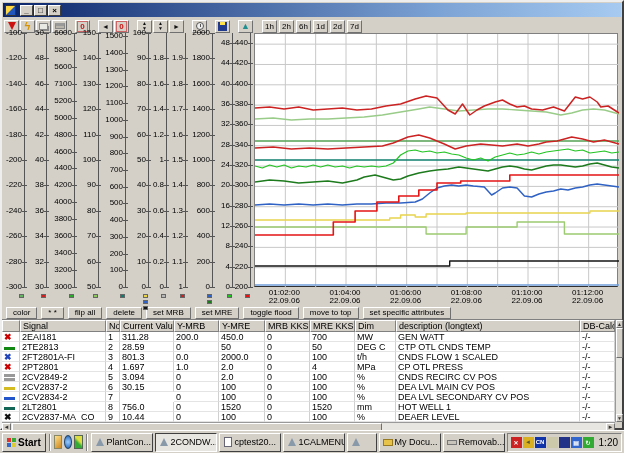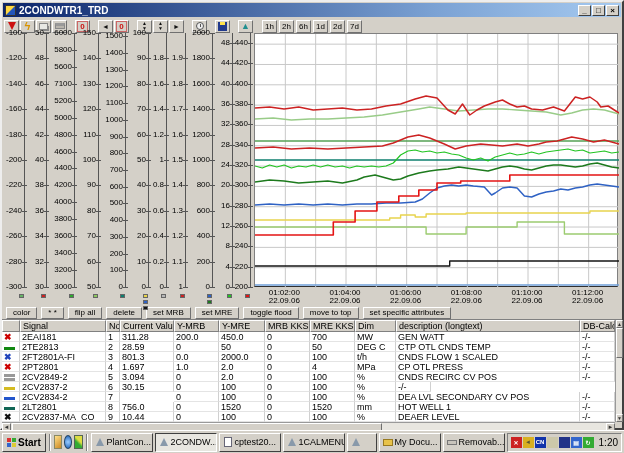--- a/index.html
+++ b/index.html
@@ -96,21 +96,20 @@
   .trico{width:11px;height:11px;flex:none;display:flex;align-items:center;justify-content:center;
     font-size:6px;font-weight:bold;color:#fff;}
   .clock{font-size:10px;margin-left:4px;color:#000;}
 </style>
 </head>
 <body>
 
 <div class="win">
   <div class="titlebar">
     <span class="appicon"></span>
-    <span class="t-title">2CONDWTR1_TRD</span>
     <span class="winbtn">_</span>
     <span class="winbtn">□</span>
     <span class="winbtn">×</span>
   </div>
   <div class="toolbar">
       <span class="tbtn">
         <span class="ic-tri"></span>
       </span>
       <span class="tbtn">
         <span class="ic-bolt">ϟ</span>
@@ -646,20 +645,21 @@
           <div class="trow">
             <span class="cell" style="width: 18px;"><span class="icd" style="background: rgb(212, 187, 34);"></span></span>
             <span class="cell" style="width: 86px;">2CV2837-2</span>
             <span class="cell" style="width: 14px;">6</span>
             <span class="cell" style="width: 54px;">30.15</span>
             <span class="cell" style="width: 45px;">0</span>
             <span class="cell" style="width: 46px;">100</span>
             <span class="cell" style="width: 45px;">0</span>
             <span class="cell" style="width: 45px;">100</span>
             <span class="cell" style="width: 41px;">%</span>
+            <span class="cell" style="width: 184px;">DEA LVL MAIN CV POS</span>
             <span class="cell" style="width: 35px;">-/-</span>
           </div>
           <div class="trow">
             <span class="cell" style="width: 18px;"><span class="icd" style="background: rgb(34, 85, 204);"></span></span>
             <span class="cell" style="width: 86px;">2CV2834-2</span>
             <span class="cell" style="width: 14px;">7</span>
             <span class="cell" style="width: 54px; margin-top: 34px;">1.20</span>
             <span class="cell" style="width: 45px;">0</span>
             <span class="cell" style="width: 46px;">100</span>
             <span class="cell" style="width: 45px;">0</span>

